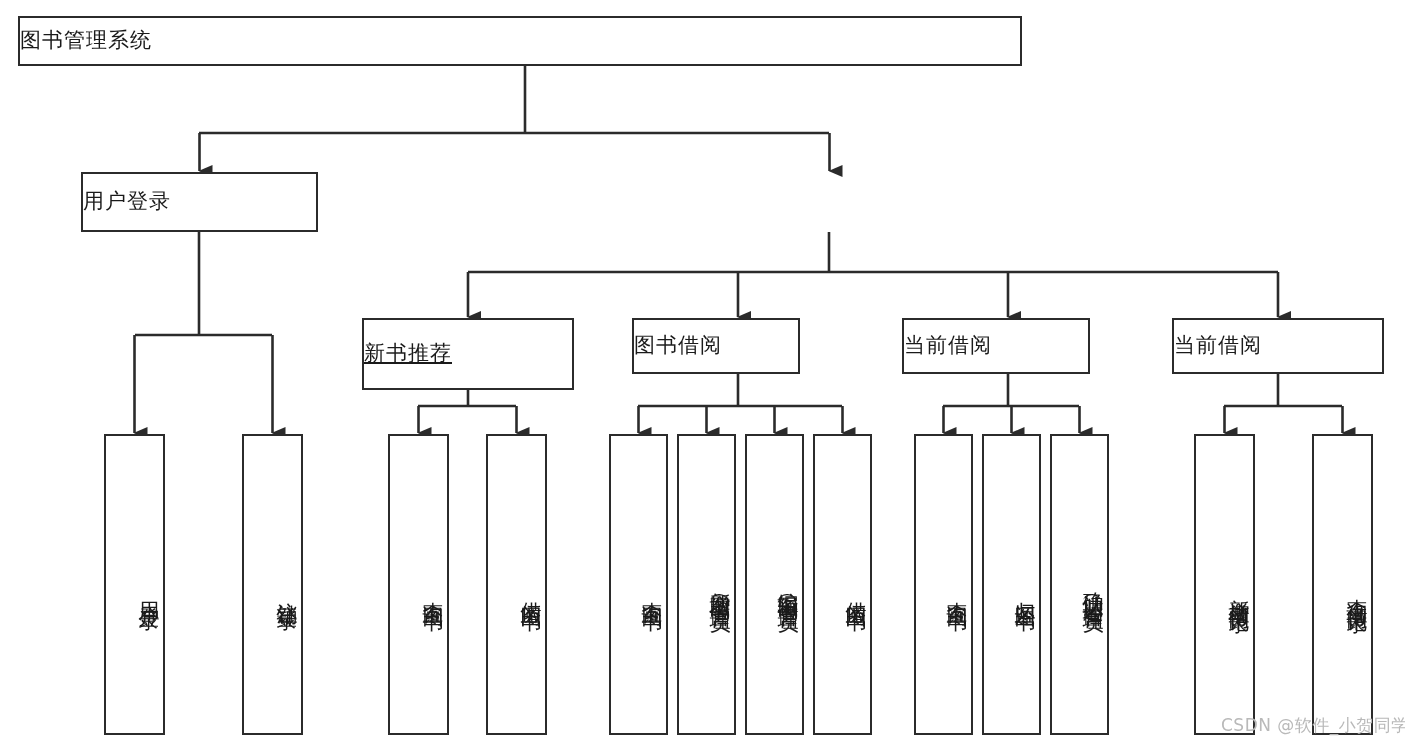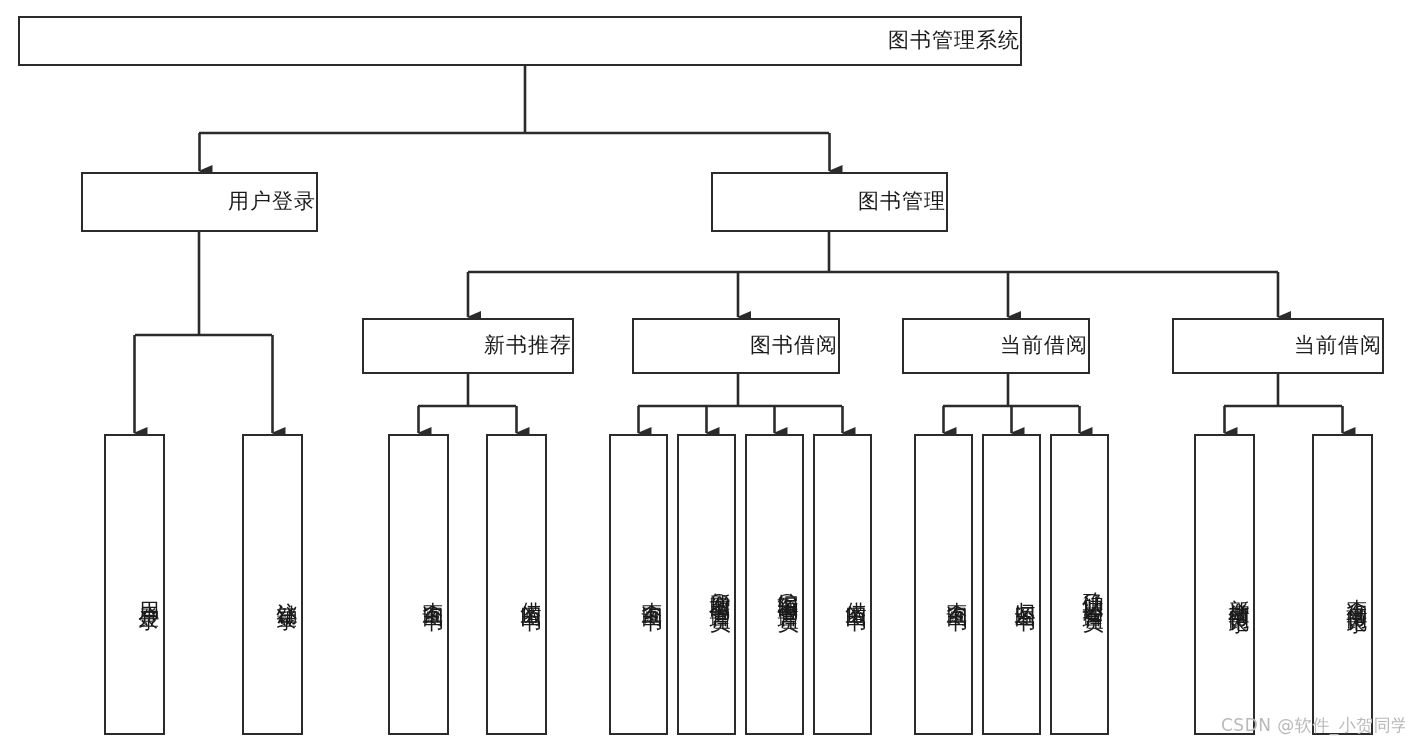--- a/index.html
+++ b/index.html
@@ -26,21 +26,21 @@
     height: 747px;
     pointer-events: none;
   }
   .node {
     position: absolute;
     box-sizing: border-box;
     background: #ffffff;
     border: 2px solid #2b2b2b;
     display: flex;
     align-items: center;
-    justify-content: flex-end;
+    justify-content: flex-start;
     color: #1a1a1a;
     z-index: 2;
   }
   .node-h {
     font-size: 21px;
     letter-spacing: 1px;
     line-height: 1.1;
     white-space: nowrap;
   }
   .node-root {
@@ -118,28 +118,25 @@
       </g>
   </svg>
 
   <div class="node node-h node-root" style="left: 18px; top: 16px; width: 1004px; height: 50px;">
     <span>图书管理系统</span>
   </div>
 
   <div class="node node-h" style="left: 81px; top: 172px; width: 237px; height: 60px;">
     <span>用户登录</span>
   </div>
-  <div class="node node-h" style="left: 711px; top: 172px; width: 237px; height: 60px;">
-    <span>图书管理</span>
-  </div>
 
-  <div class="node node-h" style="left: 362px; top: 318px; width: 212px; height: 56px;">
+  <div class="node node-h" style="left: 362px; top: 318px; width: 212px; height: 72px; text-decoration: underline;">
     <span>新书推荐</span>
   </div>
-  <div class="node node-h" style="left: 632px; top: 318px; width: 208px; height: 56px;">
+  <div class="node node-h" style="left: 632px; top: 318px; width: 168px; height: 56px;">
     <span>图书借阅</span>
   </div>
   <div class="node node-h" style="left: 902px; top: 318px; width: 188px; height: 56px;">
     <span>当前借阅</span>
   </div>
   <div class="node node-h" style="left: 1172px; top: 318px; width: 212px; height: 56px;">
     <span>当前借阅</span>
   </div>
 
   <div class="node node-v" style="left: 104px; top: 434px; width: 61px; height: 301px;">

